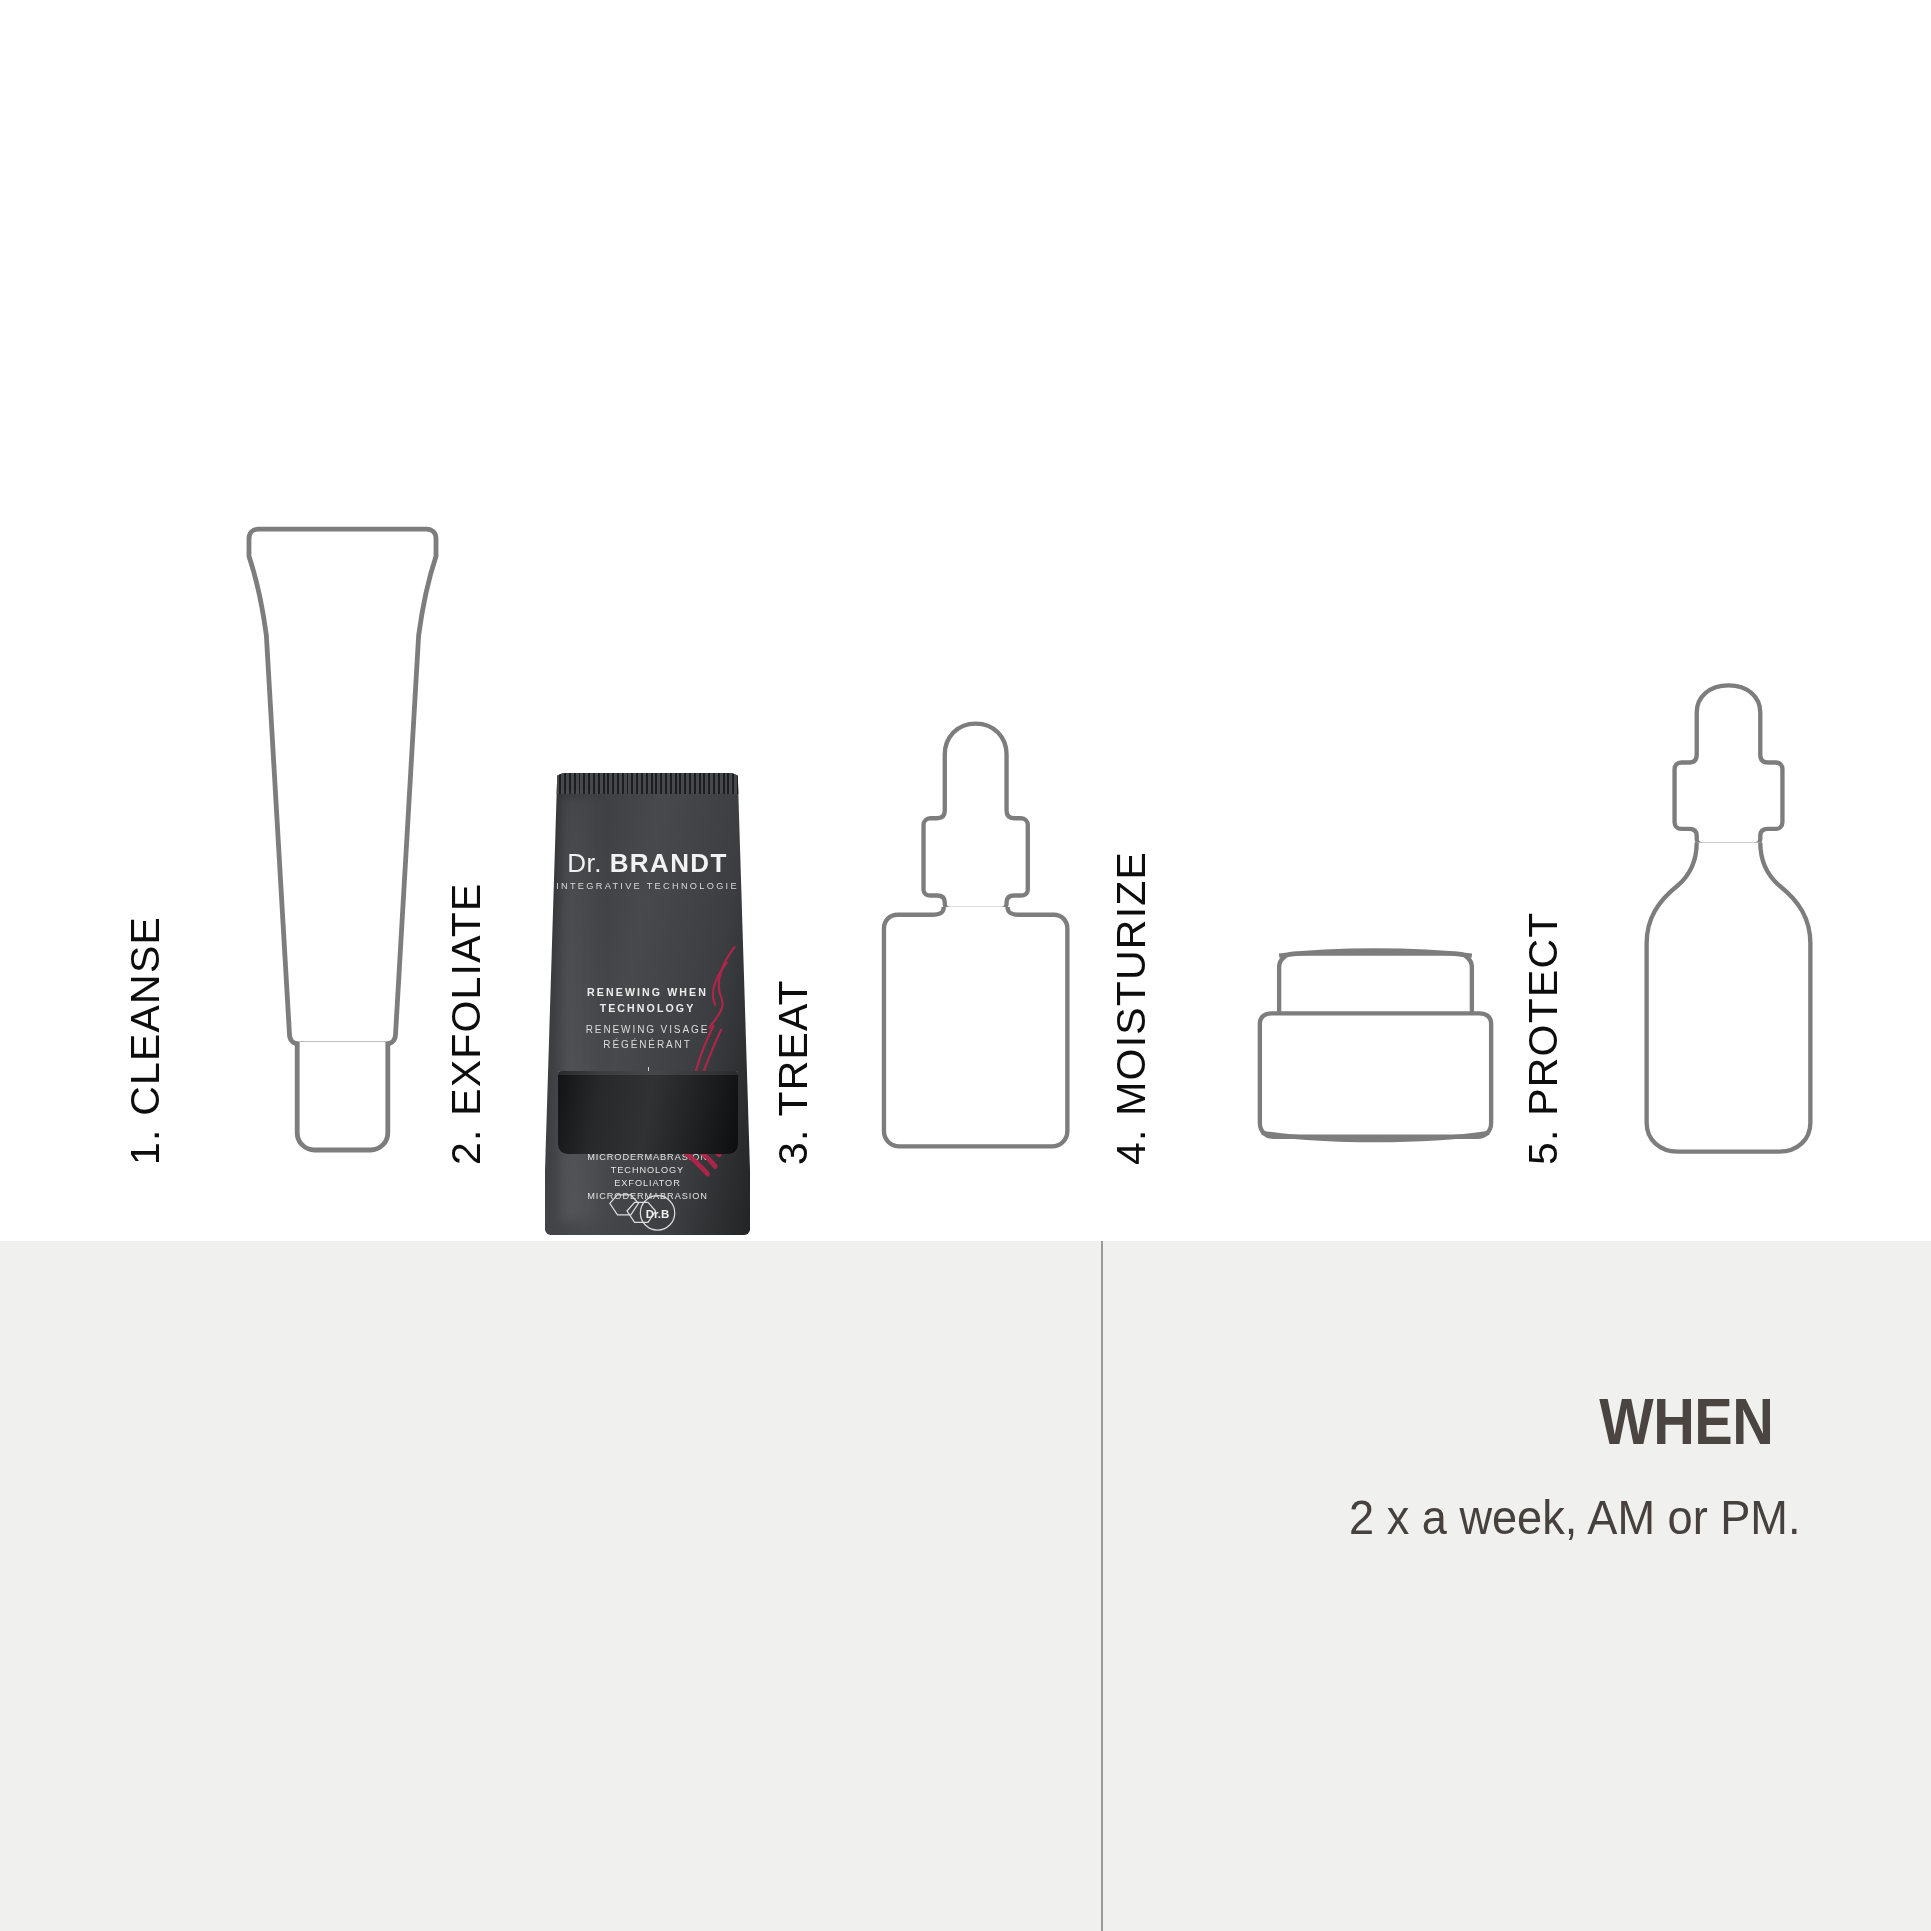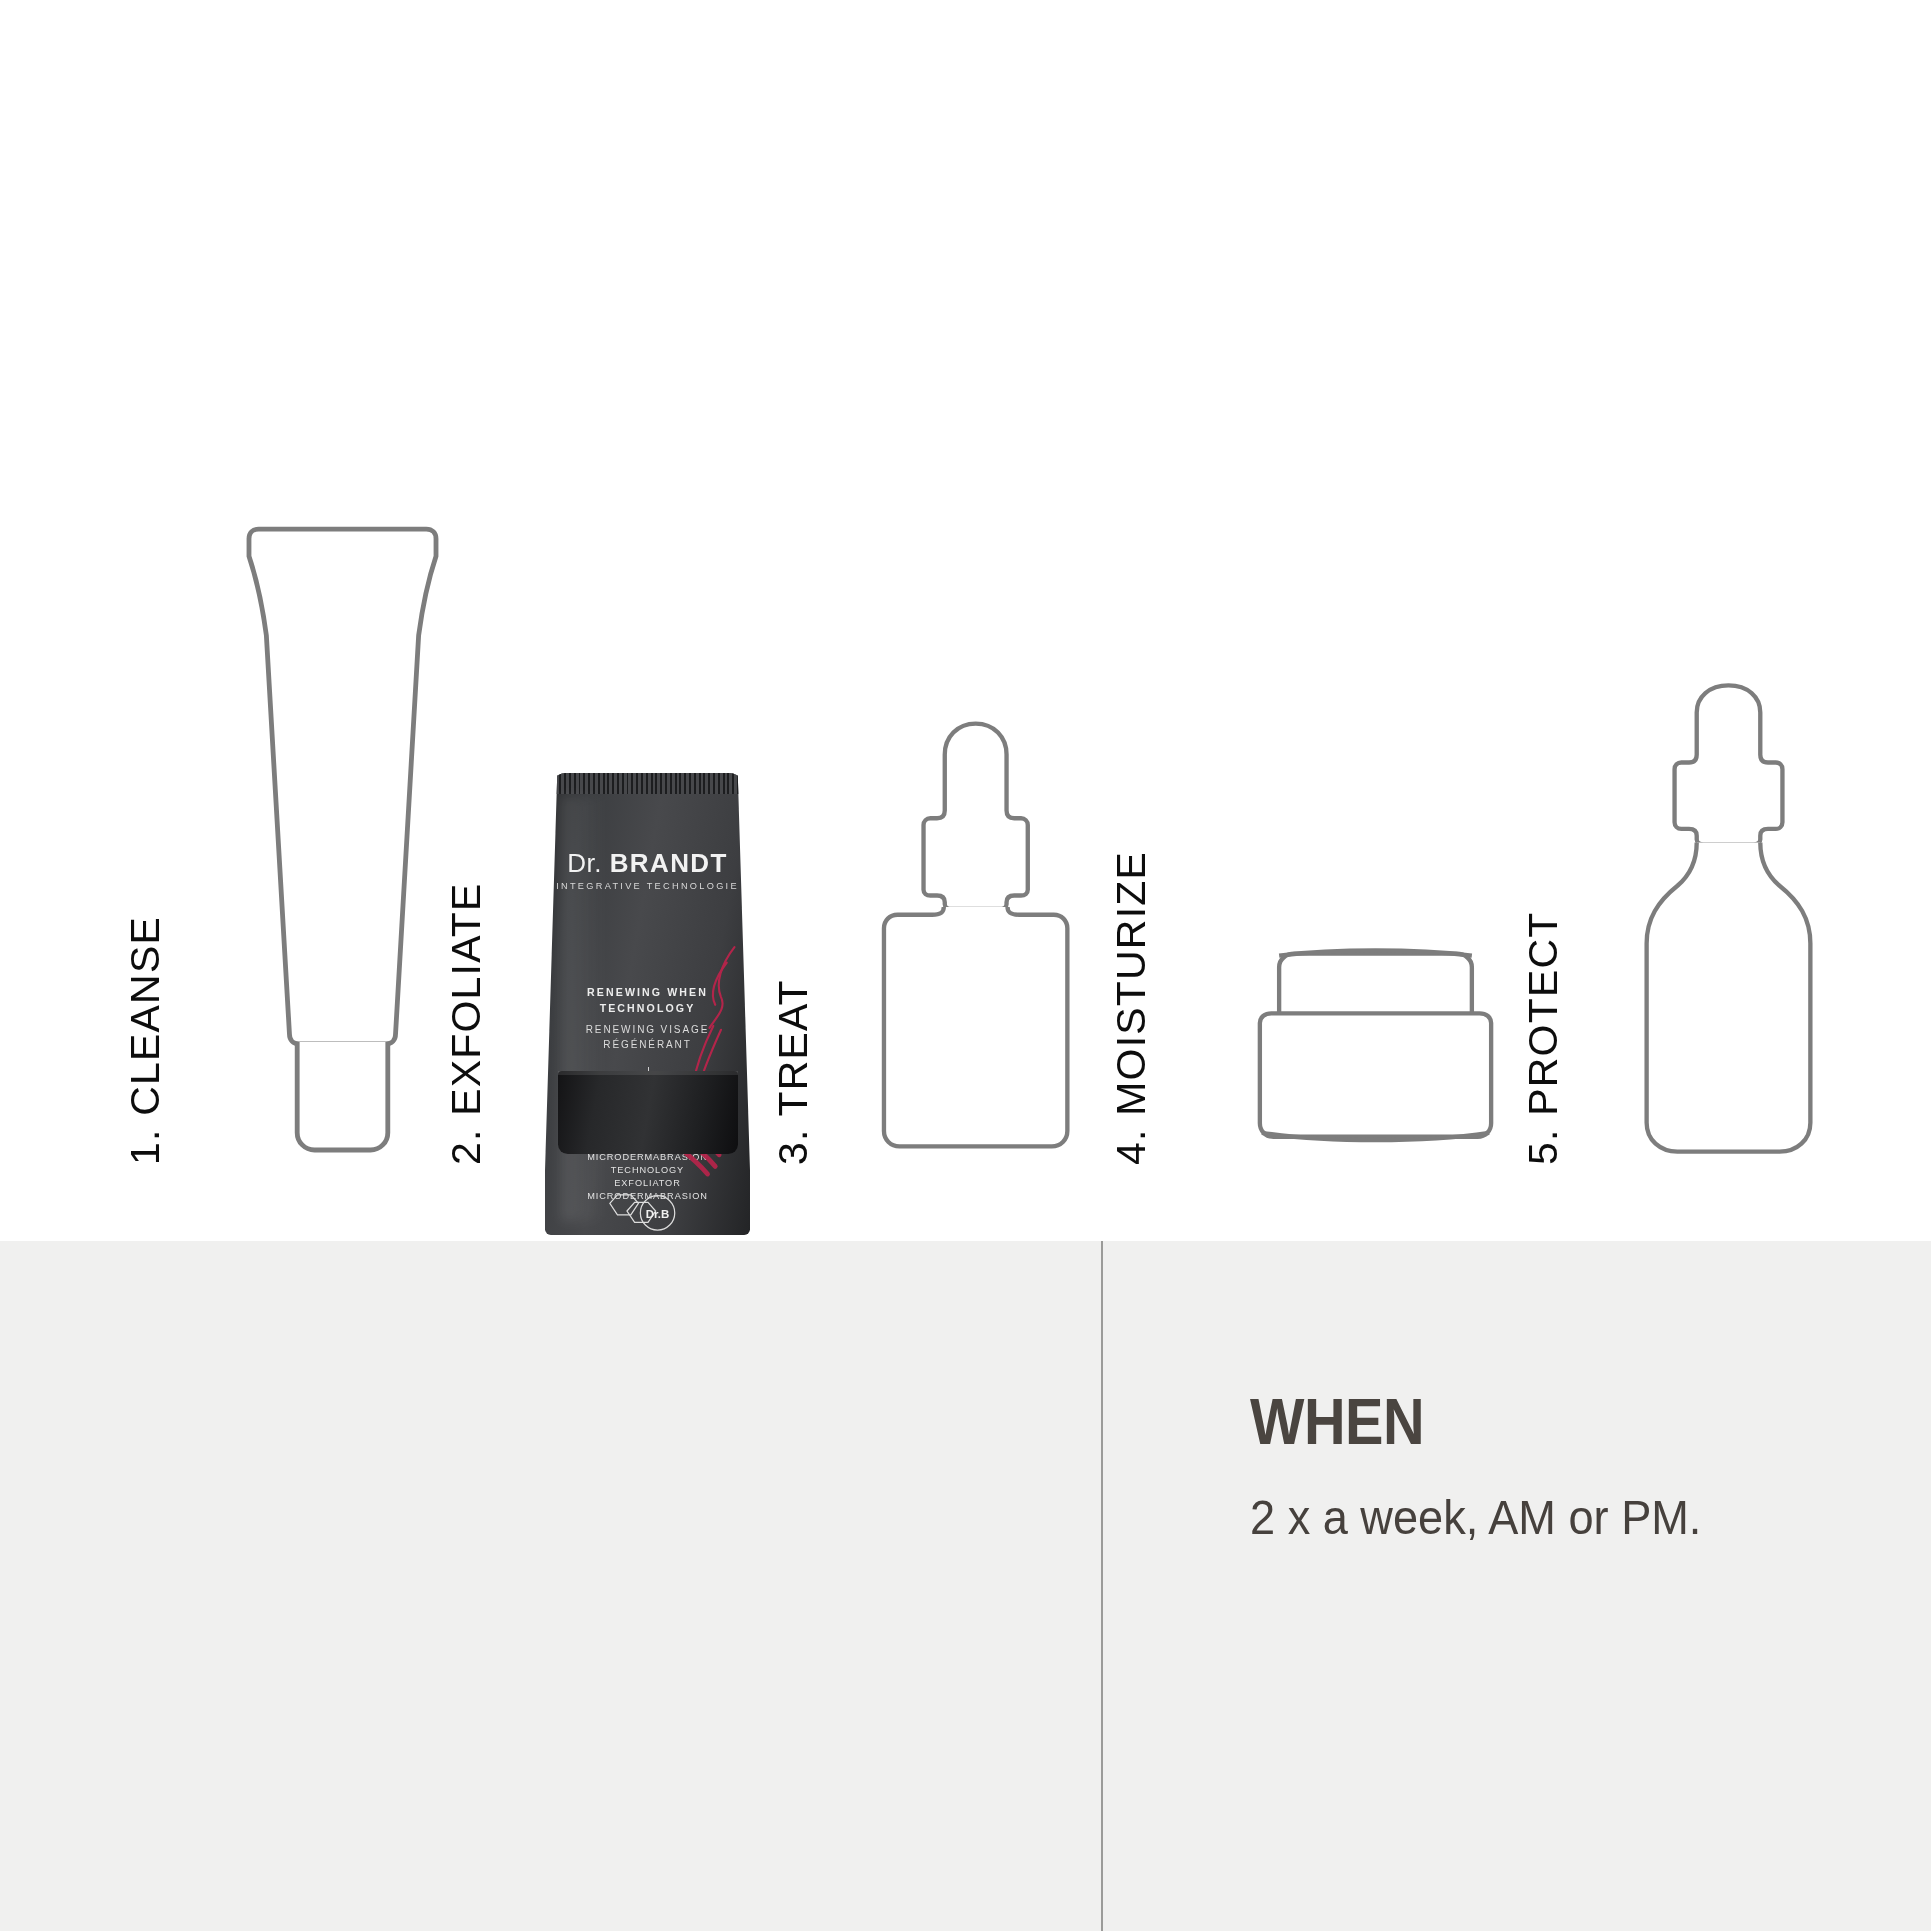--- a/index.html
+++ b/index.html
@@ -125,21 +125,21 @@
   .panel{
     position:absolute;left:0;top:1241px;width:1931px;height:690px;
     background:#f0f0ef;
   }
   .vdivider{
     position:absolute;left:1101px;top:1241px;width:1.9px;height:690px;
     background:#9b9b99;
   }
   .col{position:absolute;}
   .col-how{left:172px;top:1390px;width:869px;}
-  .col-when{left:1250px;top:1390px;width:676px;}
+  .col-when{left:1165px;top:1390px;width:676px;text-align:right;}
   .h-head{
     font-size:64px;font-weight:700;color:#4a4540;
     letter-spacing:-0.5px;line-height:1;
     transform:scaleX(.9);transform-origin:left center;
     margin:0 0 33px 0;
   }
   .h-body{
     font-size:48px;font-weight:400;color:#46413d;
     line-height:1.30;letter-spacing:0px;
     transform:scaleX(.94);transform-origin:left top;

